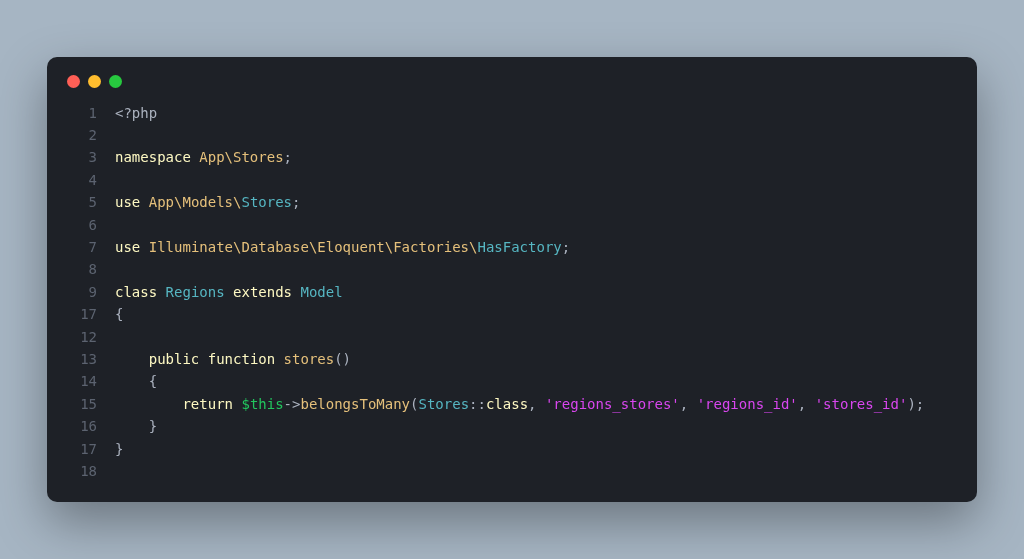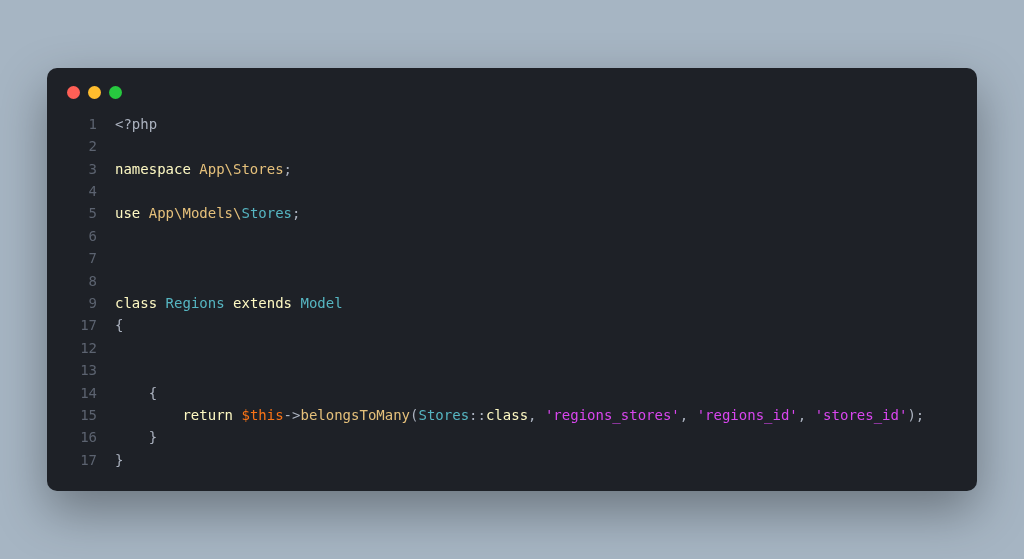--- a/index.html
+++ b/index.html
@@ -48,21 +48,21 @@
       user-select: none;
       flex-shrink: 0;
     }
     .content { color: #abb2bf; }
     .t-tag { color: #abb2bf; margin-top: 9px; }
     .t-kw { color: #fef9c3; }
     .t-ns { color: #e5c07b; }
     .t-cls { color: #56b6c2; }
     .t-pn { color: #abb2bf; }
     .t-fn { color: #e5c07b; }
-    .t-var { color: #f97316; }
+    .t-var { color: #22c55e; }
     .t-str { color: #d946ef; }
     .t-op { color: #abb2bf; }
   </style>
 </head>
 <body>
 
 <div class="window">
   <div class="titlebar">
     <div class="dot red"></div>
     <div class="dot yellow"></div>
@@ -94,20 +94,21 @@
       <span class="gutter">5</span>
       <span class="content"><span class="t-kw">use</span> <span class="t-ns">App\Models\</span><span class="t-cls">Stores</span><span class="t-pn">;</span></span>
     </div>
 
     <div class="line">
       <span class="gutter">6</span>
     </div>
 
     <div class="line">
       <span class="gutter">7</span>
+      <span class="content"><span class="t-kw">use</span> <span class="t-ns">Illuminate\Database\Eloquent\Factories\</span><span class="t-cls">HasFactory</span><span class="t-pn">;</span></span>
     </div>
 
     <div class="line">
       <span class="gutter">8</span>
       <span class="content"></span>
     </div>
 
     <div class="line">
       <span class="gutter">9</span>
       <span class="content"><span class="t-kw">class</span> <span class="t-cls">Regions</span> <span class="t-kw">extends</span> <span class="t-cls">Model</span></span>
@@ -119,20 +120,21 @@
     </div>
 
 
     <div class="line">
       <span class="gutter">12</span>
       <span class="content"></span>
     </div>
 
     <div class="line">
       <span class="gutter">13</span>
+      <span class="content">    <span class="t-kw">public</span> <span class="t-kw">function</span> <span class="t-fn">stores</span><span class="t-pn">()</span></span>
     </div>
 
     <div class="line">
       <span class="gutter">14</span>
       <span class="content">    <span class="t-pn">{</span></span>
     </div>
 
     <div class="line">
       <span class="gutter">15</span>
       <span class="content">        <span class="t-kw">return</span> <span class="t-var">$this</span><span class="t-op">-&gt;</span><span class="t-fn">belongsToMany</span><span class="t-pn">(</span><span class="t-cls">Stores</span><span class="t-op">::</span><span class="t-kw">class</span><span class="t-pn">, </span><span class="t-str">'regions_stores'</span><span class="t-pn">, </span><span class="t-str">'regions_id'</span><span class="t-pn">, </span><span class="t-str">'stores_id'</span><span class="t-pn">)</span><span class="t-pn">;</span></span>
@@ -141,15 +143,19 @@
     <div class="line">
       <span class="gutter">16</span>
       <span class="content">    <span class="t-pn">}</span></span>
     </div>
 
     <div class="line">
       <span class="gutter">17</span>
       <span class="content"><span class="t-pn">}</span></span>
     </div>
 
+    <div class="line">
+      <span class="gutter">18</span>
+      <span class="content"></span>
+    </div>
 
   </div>
 </div>
 
 </body></html>

